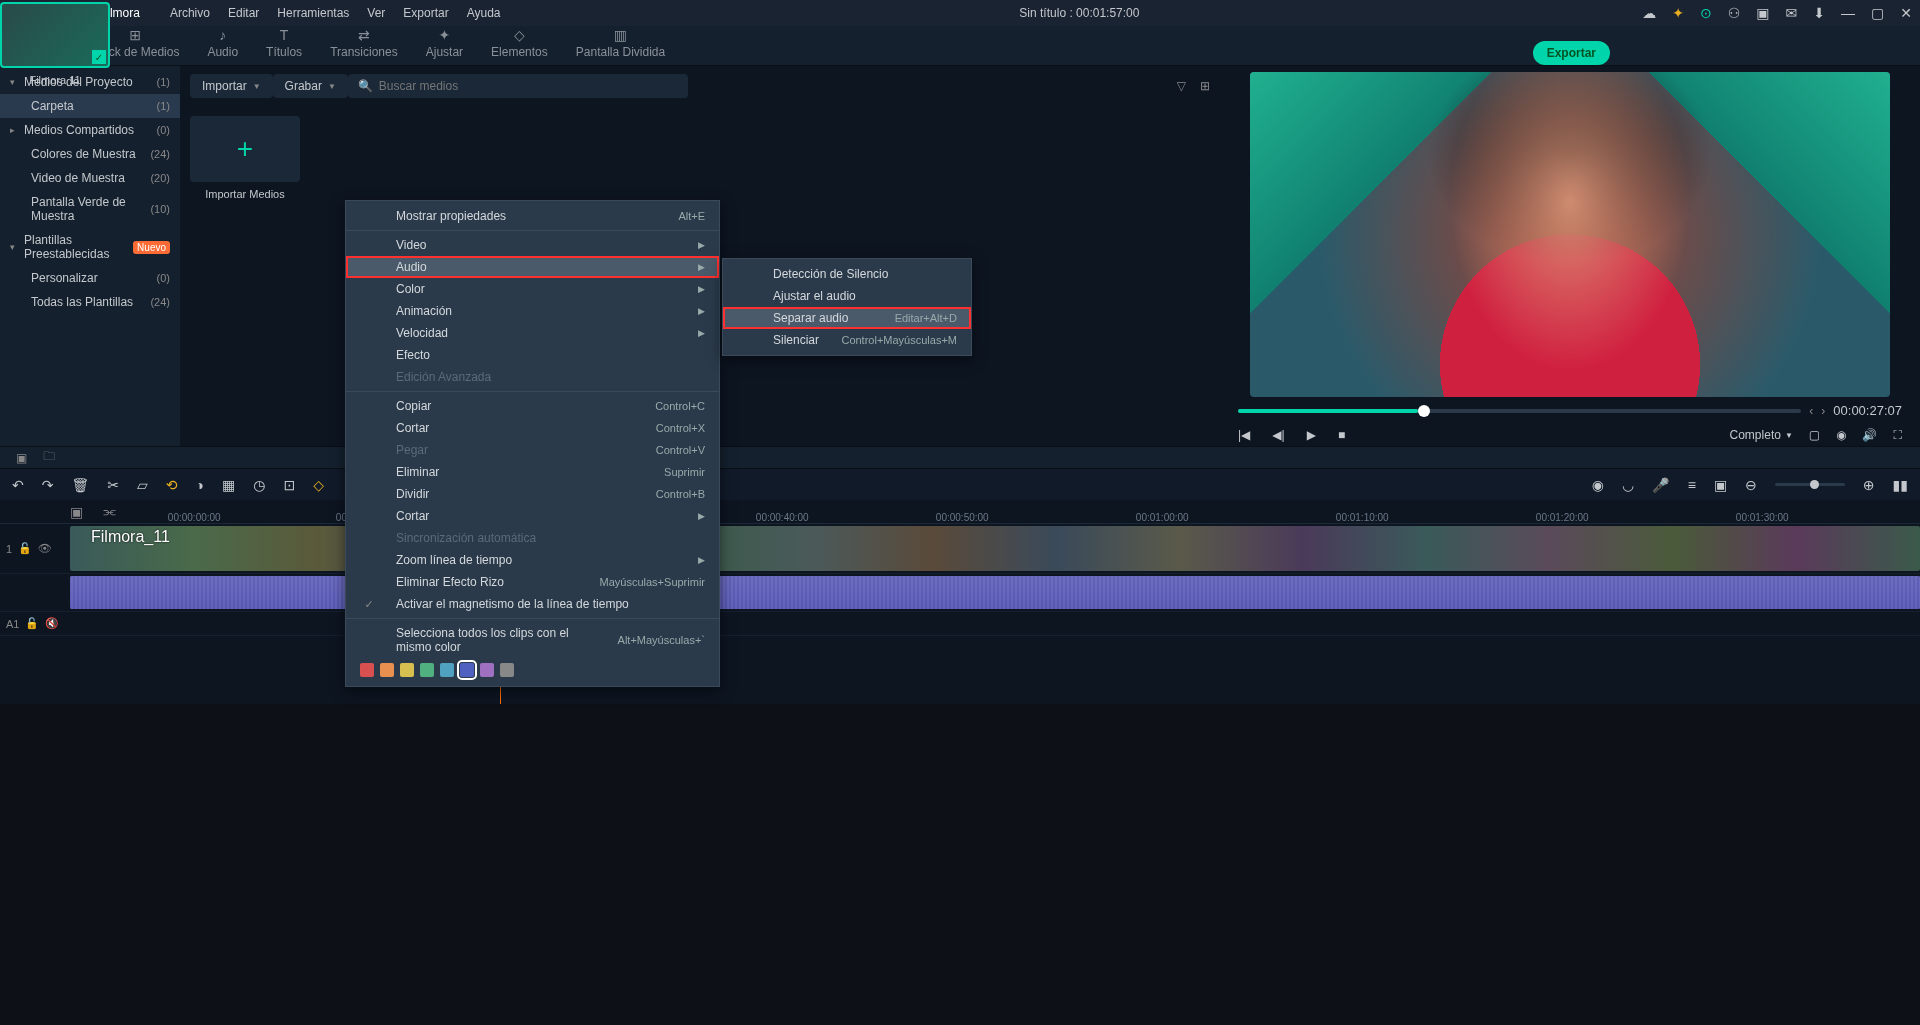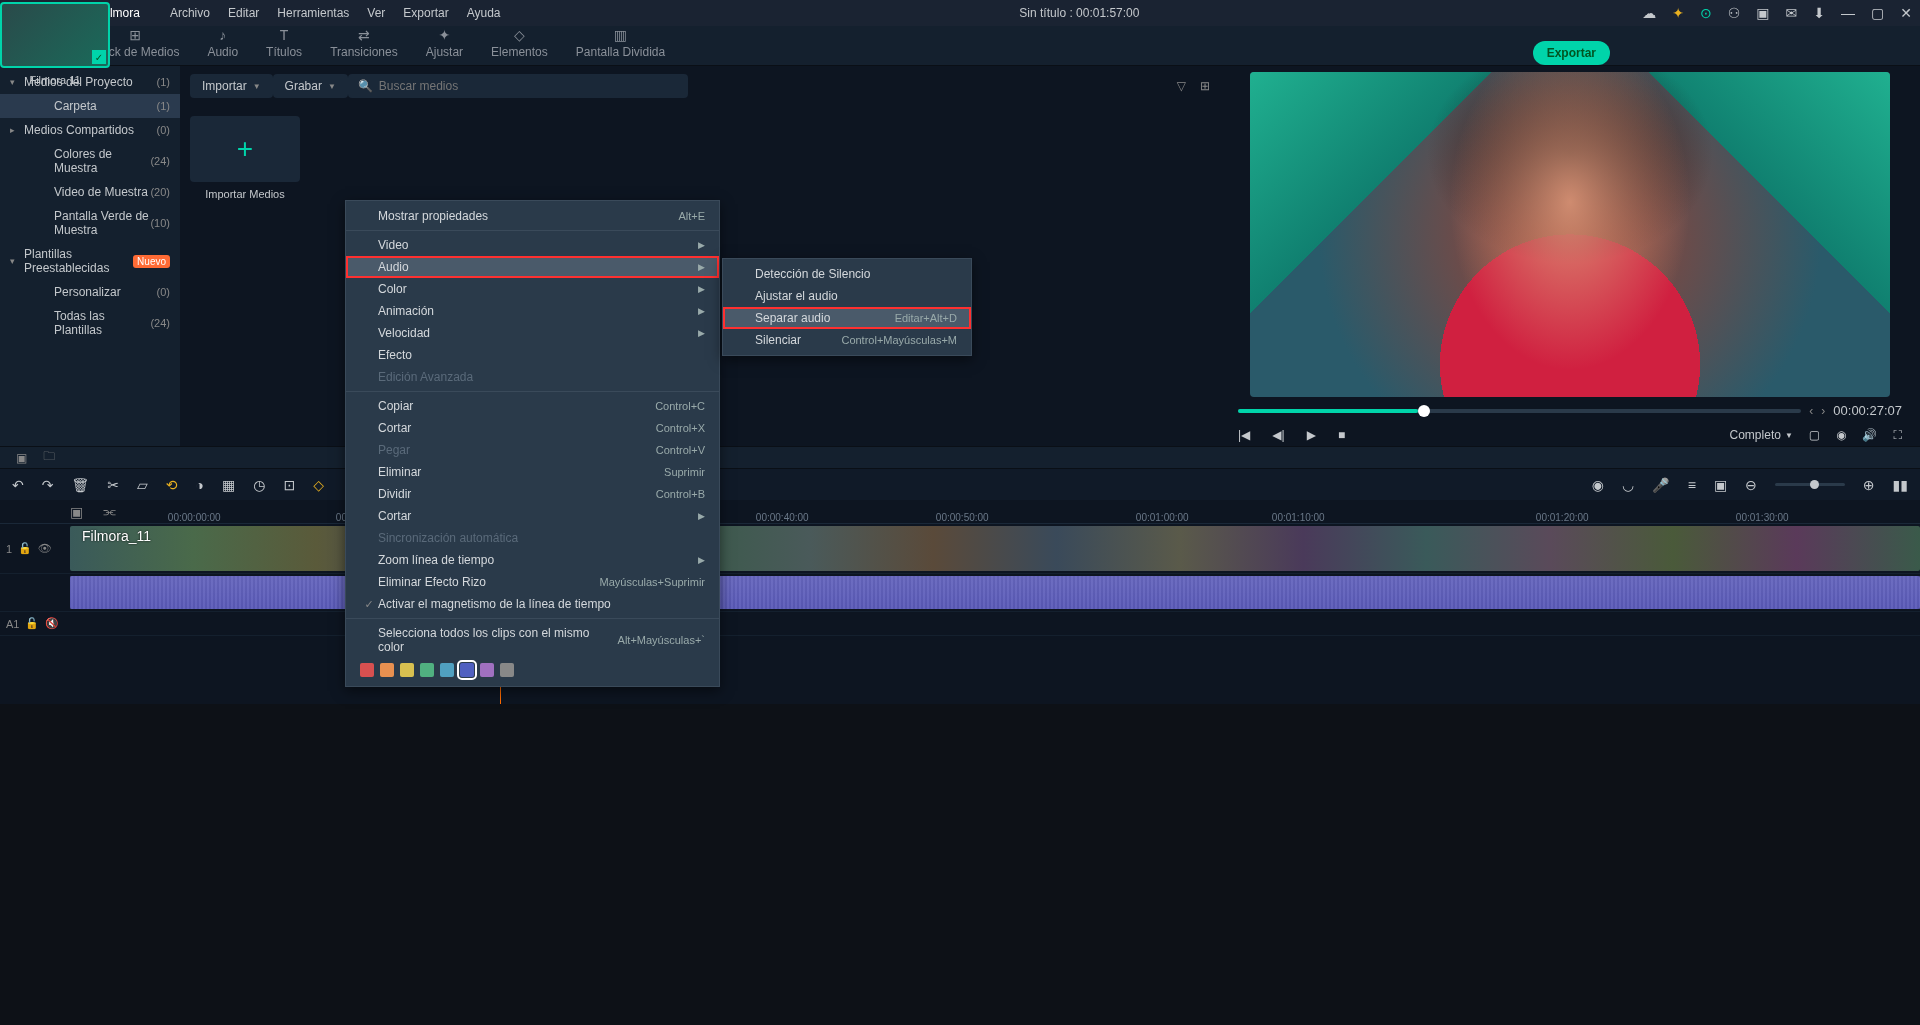--- a/index.html
+++ b/index.html
@@ -26,21 +26,21 @@
 .mainrow { height:380px; display:flex; background:#0d1521; }
 
 
 .sidebar { width:180px; background:#14202e; padding-top:4px; }
 .sbitem { display:flex; align-items:center; padding:5px 10px; cursor:pointer; color:#c4c8cc; }
 .sbitem.sel { background:#2a3a4e; }
 .sbitem .chev { width:14px; font-size:9px; color:#888; }
 .sbitem .lbl { flex:1; }
 .sbitem .cnt { color:#888; font-size:11px; }
 .sbitem .newbadge { background:#ff6b35; color:#fff; font-size:10px; padding:1px 4px; border-radius:3px; margin-left:3px; }
-.sbsub { padding-left:40px; }
+.sbsub { padding-left:17px; }
 
 
 .mediapane { flex:1; background:#0d1521; display:flex; flex-direction:column; }
 .mediabar { height:40px; display:flex; align-items:center; padding:0 10px; }
 .dd { background:#1a2838; border-radius:4px; padding:5px 12px; display:flex; align-items:center; gap:6px; cursor:pointer; color:#c4c8cc; }
 .dd .ddchev { font-size:8px; color:#888; }
 .searchbox { flex:1; background:#1a2838; border-radius:4px; padding:5px 10px; display:flex; align-items:center; gap:6px; max-width:340px; }
 .searchbox input { background:transparent; border:none; color:#c4c8cc; outline:none; width:100%; font-size:12px; }
 .mediabar .righticons { margin-left:auto; display:flex; gap:14px; color:#888; }
 .mediabar .righticons span { cursor:pointer; }
@@ -93,31 +93,31 @@
 
 .tracks { background:#0d1521; position:relative; }
 .trackrow { height:48px; display:flex; align-items:center; border-bottom:1px solid #14202e; }
 .trackrow.vid { height:50px; }
 .trackrow.aud { height:38px; }
 .trackhead { width:70px; display:flex; align-items:center; gap:6px; padding:0 6px; color:#888; font-size:11px; }
 .trackhead span { cursor:pointer; }
 .trackbody { flex:1; position:relative; height:100%; overflow:hidden; }
 .clip { position:absolute; top:2px; bottom:2px; left:0; right:0; border-radius:2px; display:flex; }
 .clip.vid { background:linear-gradient(90deg,#3a5a5a,#4a6a4a,#5a5a3a,#4a4a5a,#5a3a4a,#3a5a4a,#4a5a5a,#5a4a3a,#3a4a5a,#5a5a4a,#4a3a5a,#3a5a5a,#5a4a5a,#4a5a3a,#5a3a5a,#3a5a4a); }
-.clip .cliptitle { position:absolute; left:12px; top:2px; color:#fff; font-size:14px; text-shadow:0 0 2px #000; }
+.clip .cliptitle { position:absolute; left:21px; top:2px; color:#fff; font-size:16px; text-shadow:0 0 2px #000; }
 .clip.audwave { background:linear-gradient(to bottom,#5a5aa8 0%,#4848a0 100%); top:2px; bottom:2px; }
 .clip.audwave::after { content:''; position:absolute; inset:0; background:repeating-linear-gradient(90deg,rgba(100,100,200,0.4) 0px,rgba(150,150,240,0.6) 2px,rgba(100,100,200,0.4) 4px); opacity:0.7; }
 .playhead { position:absolute; left:500px; top:0; bottom:0; width:0; border-left:1px solid #ff6b00; z-index:20; }
 .playhead .handle { position:absolute; top:-14px; left:-5px; width:10px; height:14px; background:#ff6b00; clip-path:polygon(0 0,100% 0,100% 70%,50% 100%,0 70%); }
 
 
 .ctxmenu { position:absolute; background:#2a3a4a; border:1px solid #3a4a5a; box-shadow:0 4px 12px rgba(0,0,0,0.5); padding:4px 0; z-index:100; }
 .ctxmenu.main { left:345px; top:200px; width:375px; }
 .ctxmenu.sub  { left:722px; top:258px; width:250px; }
-.ctxitem { display:flex; align-items:center; padding:4px 14px; cursor:pointer; min-height:19px; }
+.ctxitem { display:flex; align-items:center; padding:4px 14px; cursor:pointer; min-height:19px;gap:18px; }
 .ctxitem.hov { background:#4a5a6a; }
 .ctxitem.hl { outline:2px solid #ff3030; outline-offset:-2px; }
 .ctxitem .ci-icon { width:18px; text-align:center; color:#888; font-size:11px; }
 .ctxitem .ci-lbl { flex:1; color:#d4d8dc; }
 .ctxitem.disabled .ci-lbl { color:#5a6a7a; }
 .ctxitem .ci-short { color:#9aa; font-size:11px; }
 .ctxitem .ci-arrow { color:#9aa; font-size:9px; margin-left:8px; }
 .ctxsep { height:1px; background:#3a4a5a; margin:3px 0; }
 .ctxcolors { display:flex; gap:6px; padding:5px 14px; }
 .ctxcolors .sw { width:14px; height:14px; border-radius:2px; cursor:pointer; }
@@ -342,21 +342,21 @@
 <div class="rulerrow">
   <span class="adj">▣</span>
   <span class="adj">⫘</span>
   <div class="marks" id="rulermarks">
       <span style="left: 0px; padding-left: 32px;">00:00:00:00</span>
       <span style="left: 200px;">00:00:10:00</span>
       <span style="left: 400px;"></span>
       <span style="left: 600px; padding-left: 20px;">00:00:40:00</span>
       <span style="left: 800px;">00:00:50:00</span>
       <span style="left: 1000px;">00:01:00:00</span>
-      <span style="left: 1136px;">00:01:10:00</span>
+      <span style="left: 1200px;">00:01:10:00</span>
       <span style="left: 1400px;">00:01:20:00</span>
       <span style="left: 1600px;">00:01:30:00</span>
     </div>
 </div>
 
 <div class="tracks" style="height:180px">
   <div class="trackrow vid">
     <div class="trackhead">
       <span>1</span>
       <span>🔓</span>

